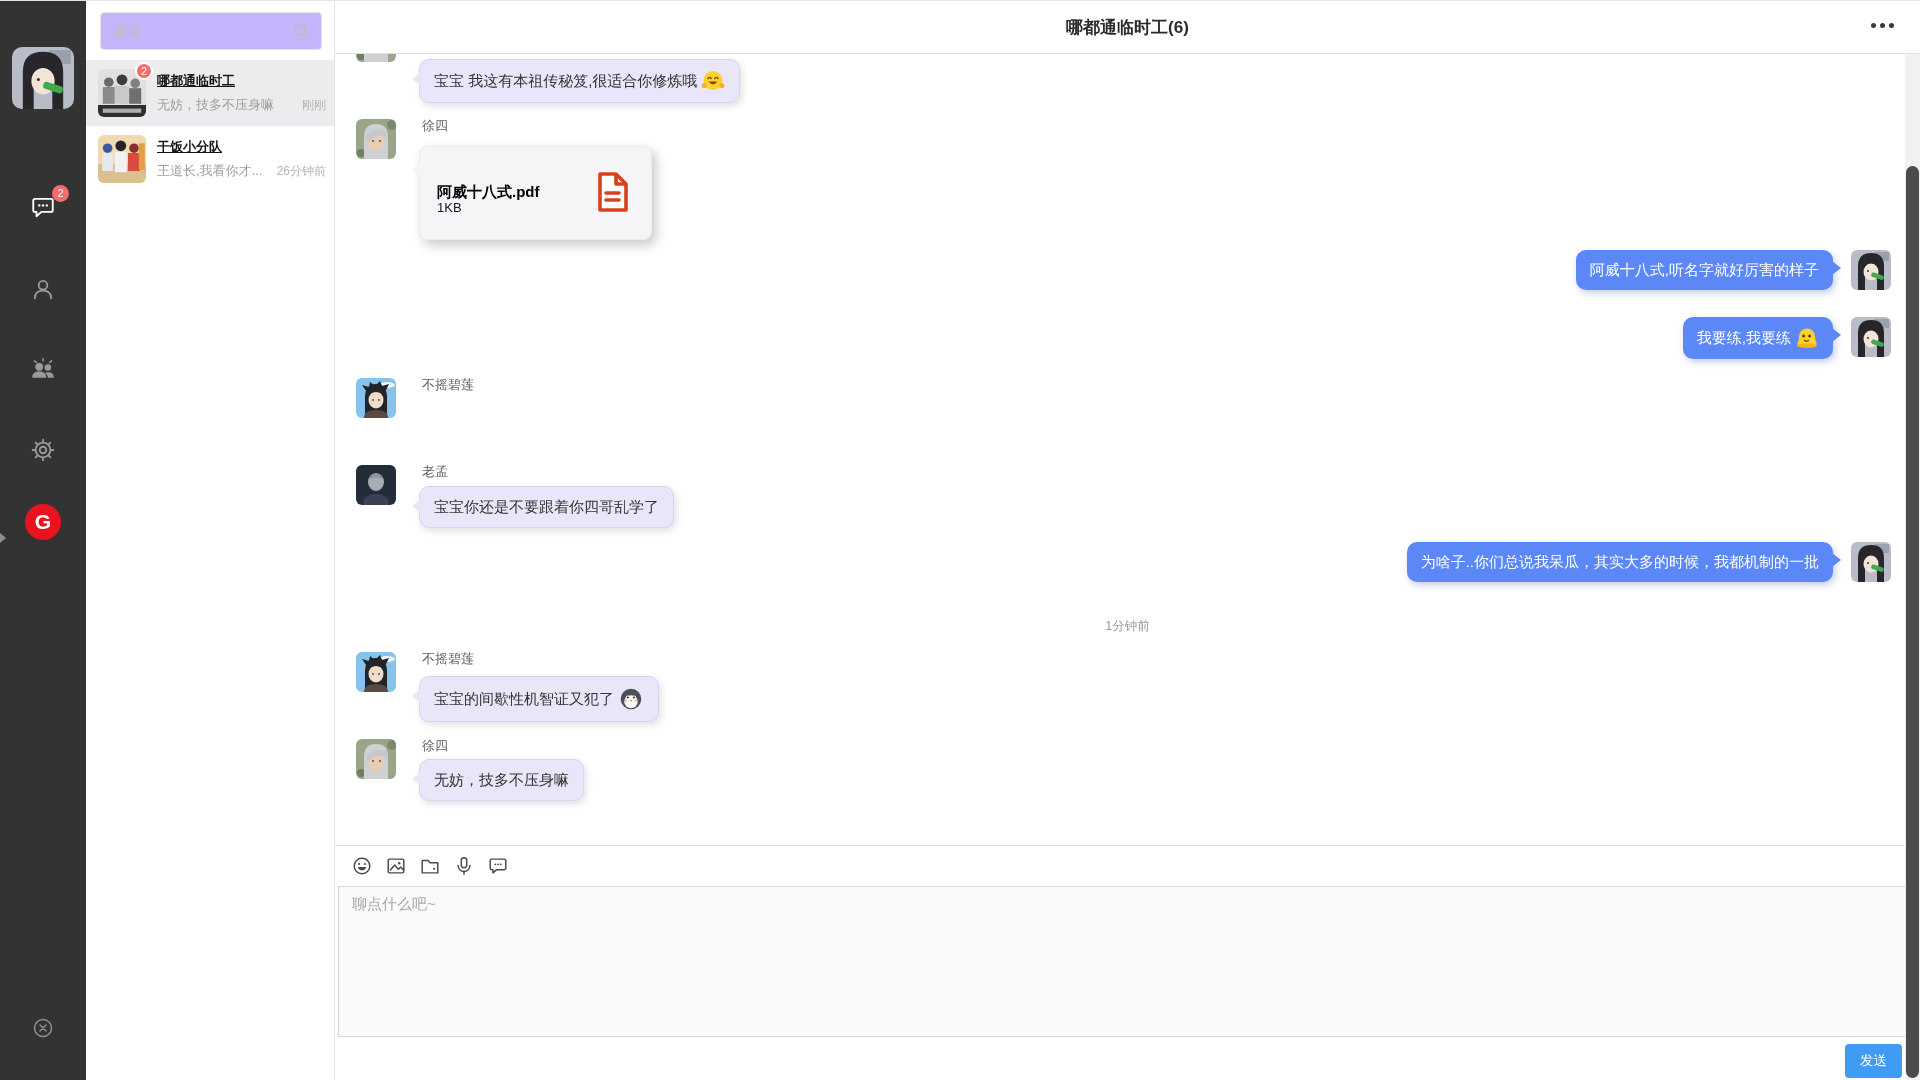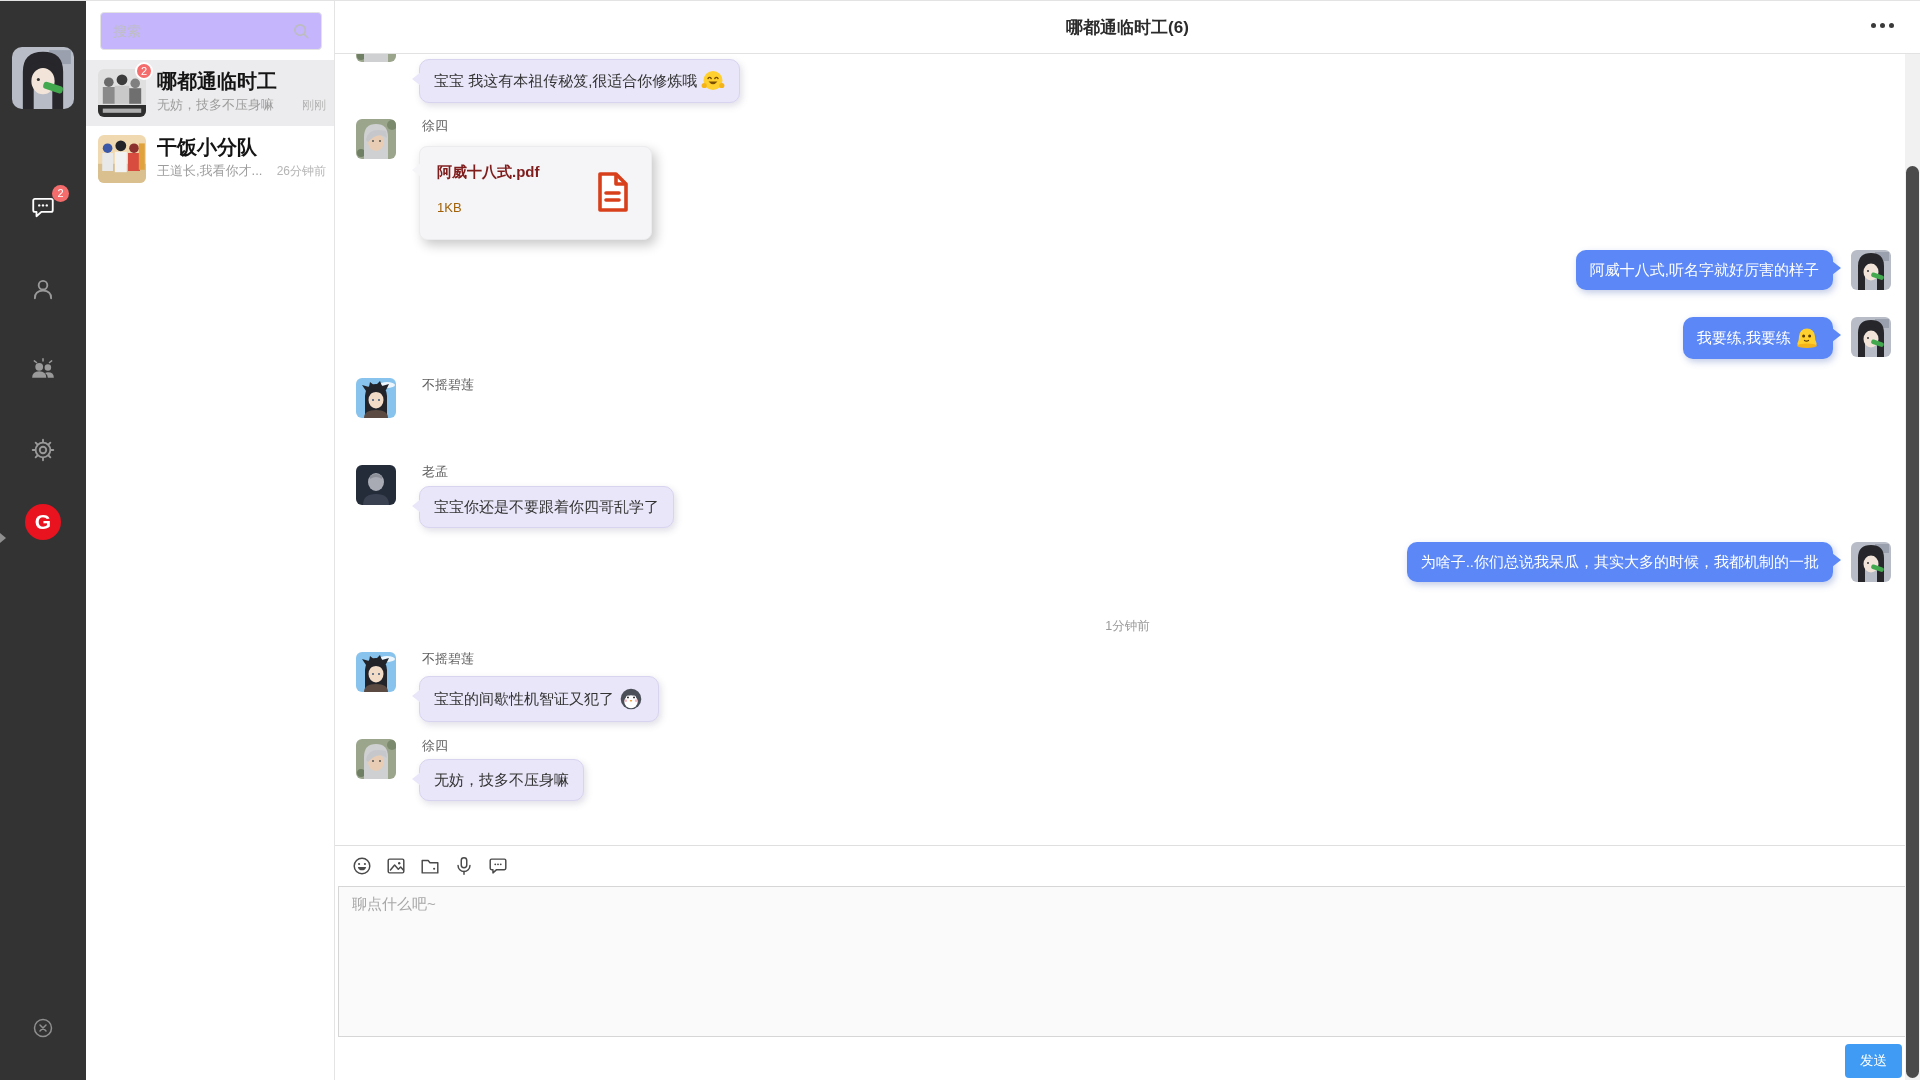--- a/index.html
+++ b/index.html
@@ -27,21 +27,21 @@
   .search-box { position:relative; width:100%; height:38px; border:1px solid #e3e3e3; border-radius:4px; background:#c4b5fd; }
   .search-box input { width:100%; height:100%; border:0; outline:0; background:transparent; padding:0 34px 0 12px; font-size:14px; color:#333; }
   .search-box input::placeholder { color:#bfbfbf; }
   .search-ic { position:absolute; right:9px; top:8px; width:21px; height:21px; }
   .clist-item { position:relative; height:66px; padding:9px 8px 9px 12px; display:flex; cursor:pointer; background:#fff; }
   .clist-item.sel { background:#ececee; }
   .clist-av { position:relative; width:48px; height:48px; border-radius:6px; flex-shrink:0; }
   .clist-av svg { width:48px; height:48px; border-radius:6px; display:block; }
   .clist-badge { position:absolute; top:-7px; right:-7px; min-width:18px; height:18px; border-radius:9px; background:#f56c6c; color:#fff; font-size:11px; line-height:15px; text-align:center; border:2px solid #fff; padding:0 3px; }
   .clist-tx { flex:1; margin-left:11px; overflow:hidden; padding-top:2px; }
-  .clist-title { font-size:20px; font-weight:bold; color:#141414; line-height:20px; white-space:nowrap; }
+  .clist-title { font-size:13px; font-weight:bold; color:#141414; line-height:20px; white-space:nowrap;text-decoration:underline; }
   .clist-sub { display:flex; align-items:baseline; margin-top:5px; }
   .clist-prev { font-size:13px; color:#9d9d9d; white-space:nowrap; overflow:hidden; flex:1; }
   .clist-time { font-size:12px; color:#b5b5b5; margin-left:4px; flex-shrink:0; }
 
   
   .main { flex:1; position:relative; display:flex; flex-direction:column; background:#fff; }
   .chead { height:53px; border-bottom:1px solid #e2e2e2; position:relative; display:flex; align-items:center; justify-content:center; flex-shrink:0; }
   .chead-title { font-size:17px; font-weight:bold; color:#2b2b2b; }
   .more-ic { position:absolute; right:26px; top:22px; display:flex; gap:4px; cursor:pointer; }
   .more-ic i { width:5px; height:5px; border-radius:50%; background:#3a3a3a; display:block; }
@@ -53,22 +53,22 @@
   .bub { position:absolute; display:inline-flex; align-items:center; gap:4px; padding:9px 14px; border-radius:10px; font-size:15px; line-height:22px; white-space:nowrap; }
   .bub-l { left:84px; background:#e9e6f9; border:1px solid #d8d4f0; color:#333; box-shadow:2px 3px 7px rgba(80,80,120,.18); }
   .bub-l .tail { position:absolute; left:-8px; top:12px; width:0; height:0; border-top:7px solid transparent; border-bottom:7px solid transparent; border-right:9px solid #e9e6f9; }
   .bub-r { background:#5b87f7; color:#fff; box-shadow:2px 3px 7px rgba(60,90,180,.30); }
   .bub-r .tail { position:absolute; right:-8px; top:11px; width:0; height:0; border-top:7px solid transparent; border-bottom:7px solid transparent; border-left:9px solid #5b87f7; }
   .emj { width:24px; height:24px; flex-shrink:0; }
   .tstamp { position:absolute; width:100%; text-align:center; font-size:12.5px; color:#9a9a9a;margin-top:11px; }
 
   .fcard { position:absolute; left:84px; width:233px; height:94px; background:#f5f5f7; border:1px solid #ececee; border-radius:8px; box-shadow:4px 5px 12px rgba(0,0,0,.22); cursor:pointer; }
   .fcard .tail { position:absolute; left:-8px; top:16px; width:0; height:0; border-top:7px solid transparent; border-bottom:7px solid transparent; border-right:9px solid #f5f5f7; }
-  .fname { position:absolute; left:17px; top:16px; font-size:15px; font-weight:bold; color:#7f1d1d; }
-  .fsize { position:absolute; left:17px; top:53px; font-size:13px; color:#a16207; }
+  .fname { position:absolute; left:17px; top:36px; font-size:15px; font-weight:bold; color:#000000; }
+  .fsize { position:absolute; left:17px; top:53px; font-size:13px; color:#0f172a; }
   .fdoc { position:absolute; right:15px; top:23px; width:46px; height:46px; }
 
   
   .sb-track { position:absolute; right:0; top:53px; bottom:0; width:15px; background:#f1f1f1; z-index:20; }
   .sb-thumb { position:absolute; top:112px; left:1px; right:1px; bottom:2px; background:#4b4b4b; border-radius:7px; cursor:grab; }
 
   
   .composer { height:236px; border-top:1px solid #dfdfdf; display:flex; flex-direction:column; flex-shrink:0; }
   .ctools { height:40px; display:flex; align-items:center; gap:12px; padding-left:16px; }
   .ctool { width:22px; height:22px; cursor:pointer; }

